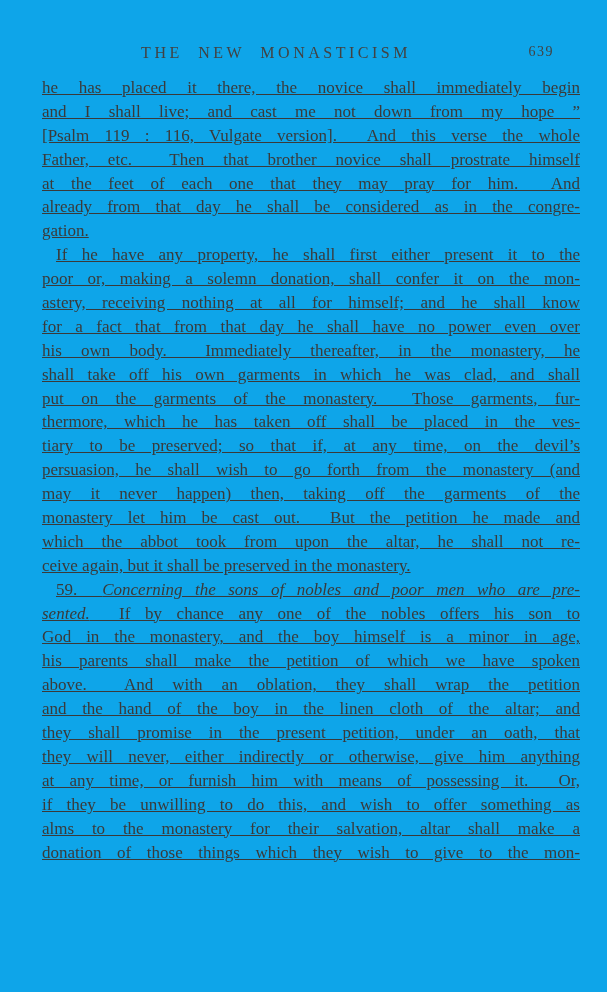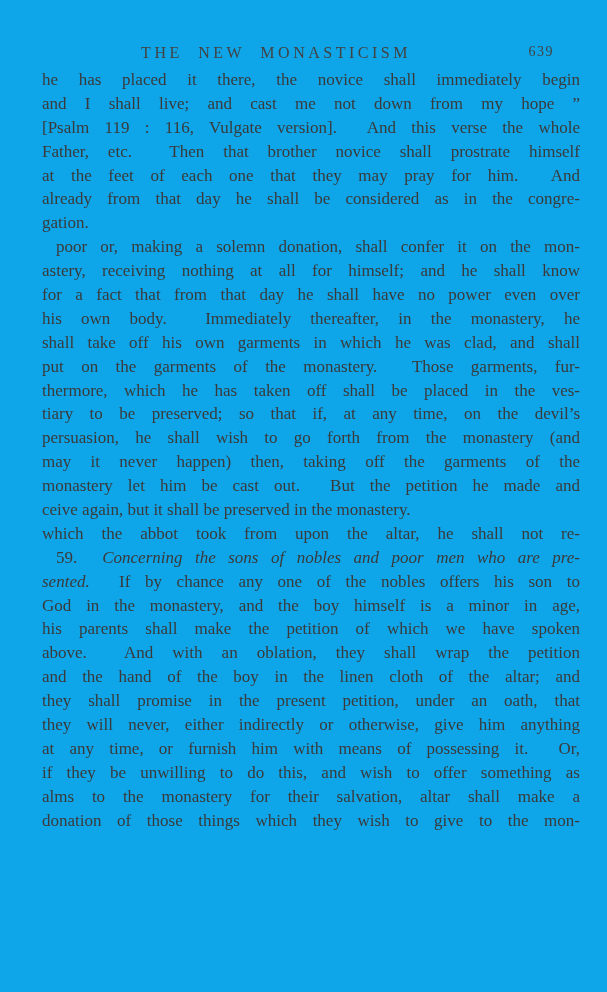--- a/index.html
+++ b/index.html
@@ -36,25 +36,26 @@
   .folio {
     position: absolute;
     top: 0px;
     right: 26px;
     font-size: 14px;
     letter-spacing: 1.5px;
     color: #424242;
   }
   .page-body {
     position: absolute;
-    top: 68px;
+    top: 76px;
     left: 42px;
     width: 538px;
     font-size: 17px;
     color: #3a3a3a;
+    text-decoration: underline;
   }
   .para { margin: 0; padding: 0; }
   .line {
     line-height: 23.9px;
     height: 23.9px;
     text-align: justify;
     text-align-last: justify;
     -moz-text-align-last: justify;
     white-space: pre-wrap;
     overflow: hidden;
@@ -78,33 +79,34 @@
       <div class="para">
         <div class="line"><span>he has placed it there, the novice shall immediately begin</span></div>
         <div class="line"><span>and I shall live; and cast me not down from my hope ”</span></div>
         <div class="line"><span>[Psalm 119 : 116, Vulgate version].  And this verse the whole</span></div>
         <div class="line"><span>Father, etc.  Then that brother novice shall prostrate himself</span></div>
         <div class="line"><span>at the feet of each one that they may pray for him.  And</span></div>
         <div class="line"><span>already from that day he shall be considered as in the congre-</span></div>
         <div class="line flush-last"><span>gation.</span></div>
       </div>
       <div class="para indented">
+        <div class="line"><span>If he have any property, he shall first either present it to the</span></div>
         <div class="line"><span>poor or, making a solemn donation, shall confer it on the mon-</span></div>
         <div class="line"><span>astery, receiving nothing at all for himself; and he shall know</span></div>
         <div class="line"><span>for a fact that from that day he shall have no power even over</span></div>
         <div class="line"><span>his own body.  Immediately thereafter, in the monastery, he</span></div>
         <div class="line"><span>shall take off his own garments in which he was clad, and shall</span></div>
         <div class="line"><span>put on the garments of the monastery.  Those garments, fur-</span></div>
         <div class="line"><span>thermore, which he has taken off shall be placed in the ves-</span></div>
         <div class="line"><span>tiary to be preserved; so that if, at any time, on the devil’s</span></div>
         <div class="line"><span>persuasion, he shall wish to go forth from the monastery (and</span></div>
         <div class="line"><span>may it never happen) then, taking off the garments of the</span></div>
         <div class="line"><span>monastery let him be cast out.  But the petition he made and</span></div>
+        <div class="line"><span>which the abbot took from upon the altar, he shall not re-</span></div>
         <div class="line flush-last"><span>ceive again, but it shall be preserved in the monastery.</span></div>
-        <div class="line"><span>which the abbot took from upon the altar, he shall not re-</span></div>
       </div>
       <div class="para indented">
         <div class="line"><span>59.  </span><span class="italic">Concerning the sons of nobles and poor men who are pre-</span></div>
         <div class="line"><span class="italic">sented.</span><span>  If by chance any one of the nobles offers his son to</span></div>
         <div class="line"><span>God in the monastery, and the boy himself is a minor in age,</span></div>
         <div class="line"><span>his parents shall make the petition of which we have spoken</span></div>
         <div class="line"><span>above.  And with an oblation, they shall wrap the petition</span></div>
         <div class="line"><span>and the hand of the boy in the linen cloth of the altar; and</span></div>
         <div class="line"><span>they shall promise in the present petition, under an oath, that</span></div>
         <div class="line"><span>they will never, either indirectly or otherwise, give him anything</span></div>

